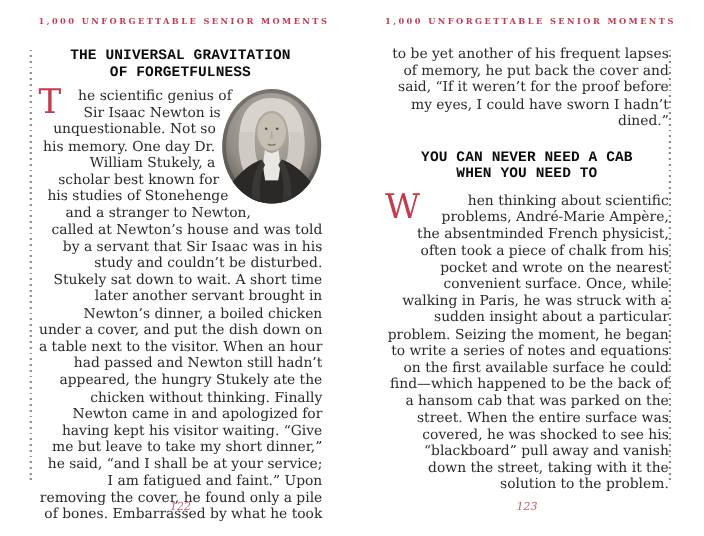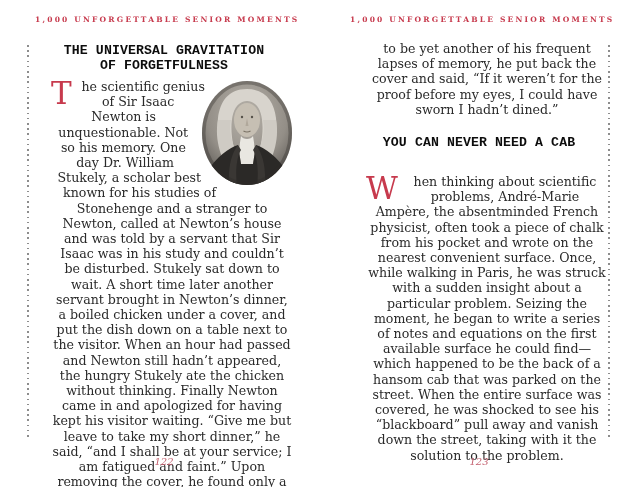--- a/index.html
+++ b/index.html
@@ -42,25 +42,25 @@
     font-weight:bold;
     font-size:13.2px;
     line-height:15.2px;
     color:#0d0d0d;
     letter-spacing:0.1px;
   }
   .title-pos-top    { top:43px; }
   .title-pos-middle { top:135px; }
 
   .body-text {
-    position:absolute; left:16px; right:0;
+    position:absolute; left:0; right:0;
     font-size:12.6px;
     line-height:15.2px;
     color:#2a2a2a;
-    text-align:center;
+    text-align:right;
   }
   .para-left-1  { top:79px; }
   .para-cont    { top:41px; }
   .para-right-2 { top:174px; }
 
   .dropcap {
     float:left;
     font-family:"DejaVu Serif", serif;
     color:#c73a4d;
     font-size:31px;
@@ -143,20 +143,21 @@
     <div class="page-number">122</div>
   </div>
 
   <div class="page page-right">
     <div class="running-head">1,000 UNFORGETTABLE SENIOR MOMENTS</div>
 
     <div class="body-text para-cont">to be yet another of his frequent lapses of memory, he put back the cover and said, “If it weren’t for the proof before my eyes, I could have sworn I hadn’t dined.”</div>
 
     <div class="story-title title-pos-middle">
       <span>YOU CAN NEVER NEED A CAB</span><br>
+      <span>WHEN YOU NEED TO</span>
     </div>
 
     <div class="body-text para-right-2">
       <span class="dropcap">W</span><span>hen thinking about scientific problems, André-Marie Ampère, the absentminded French physicist, often took a piece of chalk from his pocket and wrote on the nearest convenient surface. Once, while walking in Paris, he was struck with a sudden insight about a particular problem. Seizing the moment, he began to write a series of notes and equations on the first available surface he could find—which happened to be the back of a hansom cab that was parked on the street. When the entire surface was covered, he was shocked to see his “blackboard” pull away and vanish down the street, taking with it the solution to the problem.</span>
     </div>
 
     <div class="page-number">123</div>
   </div>
 
 </div>

